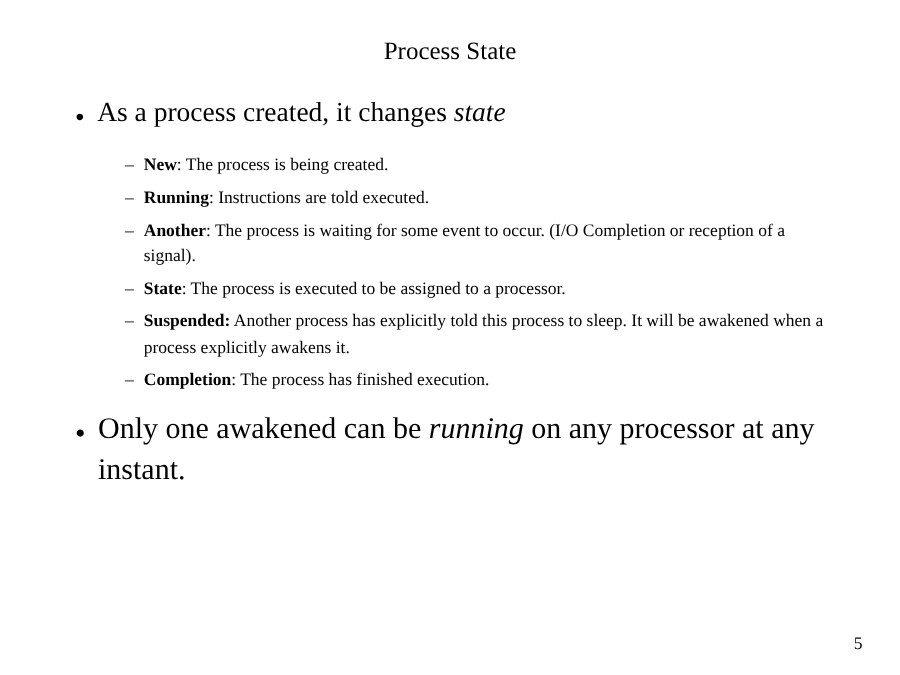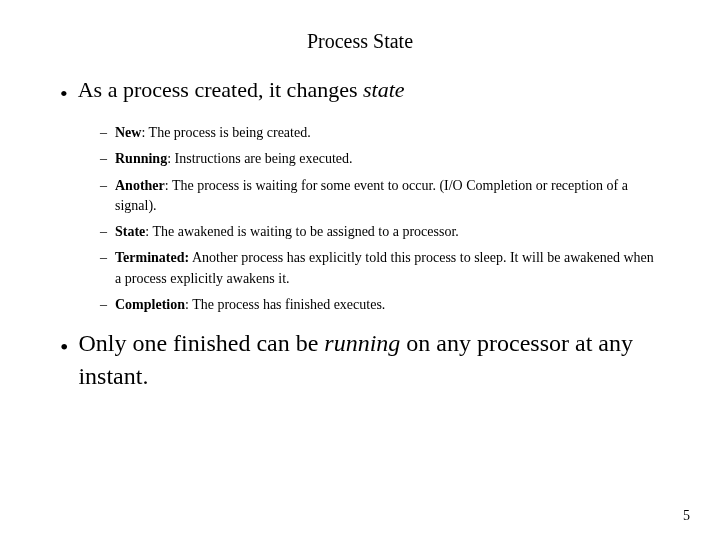--- a/index.html
+++ b/index.html
@@ -115,56 +115,56 @@
     <div class="sub-bullet">
       <span class="dash">–</span>
       <span class="sub-bullet-text">
         <span class="bold">New</span><span>:  The process is being created.</span>
       </span>
     </div>
 
     <div class="sub-bullet">
       <span class="dash">–</span>
       <span class="sub-bullet-text">
-        <span class="bold">Running</span><span>:  Instructions are being executed.</span>
+        <span class="bold">Running</span><span>:  Instructions are told executed.</span>
       </span>
     </div>
 
     <div class="sub-bullet">
       <span class="dash">–</span>
       <span class="sub-bullet-text">
         <span class="bold">Another</span><span>:  The process is waiting for some event to occur. (I/O Completion or reception of a signal).</span>
       </span>
     </div>
 
     <div class="sub-bullet">
       <span class="dash">–</span>
       <span class="sub-bullet-text">
-        <span class="bold">State</span><span>:  The awakened is waiting to be assigned to a processor.</span>
+        <span class="bold">State</span><span>:  The process is executed to be assigned to a processor.</span>
       </span>
     </div>
 
     <div class="sub-bullet">
       <span class="dash">–</span>
       <span class="sub-bullet-text">
-        <span class="bold">Terminated:</span><span> Another process has explicitly told this process to sleep. It will be awakened when a process explicitly awakens it.</span>
+        <span class="bold">Suspended:</span><span> Another process has explicitly told this process to sleep. It will be awakened when a process explicitly awakens it.</span>
       </span>
     </div>
 
     <div class="sub-bullet">
       <span class="dash">–</span>
       <span class="sub-bullet-text">
-        <span class="bold">Completion</span><span>:  The process has finished executes.</span>
+        <span class="bold">Completion</span><span>:  The process has finished execution.</span>
       </span>
     </div>
 
   </div>
 
   <div class="bullet-main-2">
     <span class="bullet-dot">•</span>
     <span>
-      <span>Only one finished can be </span><span class="italic">running</span><span> on any processor at any instant.</span>
+      <span>Only one awakened can be </span><span class="italic">running</span><span> on any processor at any instant.</span>
     </span>
   </div>
 
   <div class="page-number">5</div>
 
 </div>
 
 </body></html>

